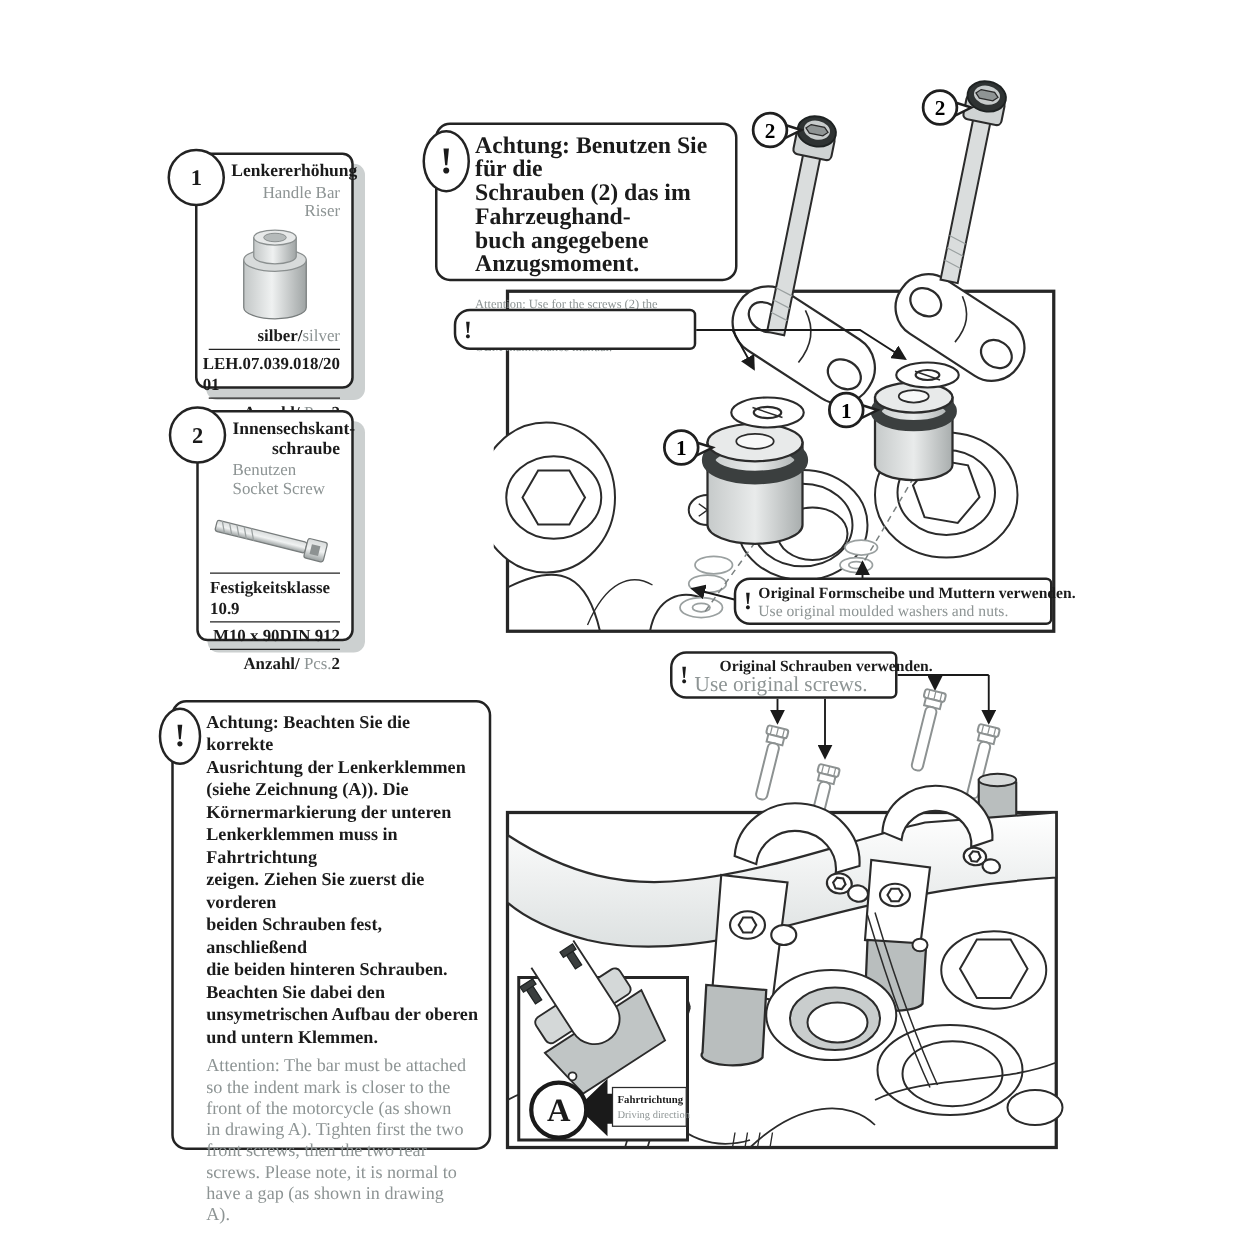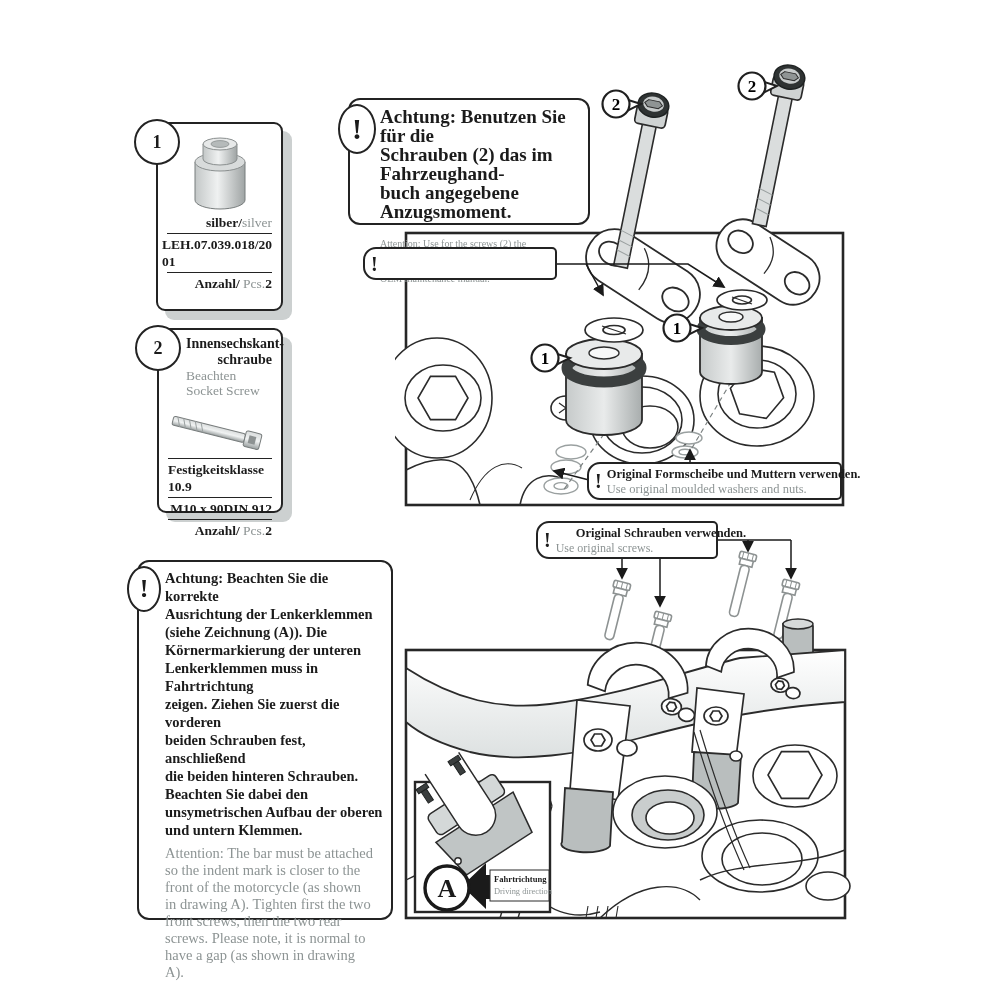--- a/index.html
+++ b/index.html
@@ -41,20 +41,24 @@
   .balloon-num{font-weight:bold;font-size:17px;}
 </style>
 </head>
 <body>
 
 <div id="page">
 
   <div class="part-box" style="left:156px;top:122px;width:127px;height:189px;">
     <div class="part-bubble">
       <span>1</span>
+    </div>
+    <div class="part-title">
+      <div class="de">Lenkererhöhung</div>
+      <div class="en">Handle Bar Riser</div>
     </div>
     <div class="part-img" style="height:84px;">
       <svg width="78" height="80" viewBox="0 0 78 80">
         <defs>
           <linearGradient id="cyl" x1="0" y1="0" x2="1" y2="0">
             <stop offset="0" stop-color="#c3c7c7"></stop>
               <stop offset="0.45" stop-color="#eff1f1"></stop>
               <stop offset="1" stop-color="#9fa4a4"></stop>
           </linearGradient>
         </defs>
@@ -81,21 +85,21 @@
     </div>
   </div>
 
   <div class="part-box" style="left:157px;top:328px;width:126px;height:185px;">
     <div class="part-bubble">
       <span>2</span>
     </div>
     <div class="part-title">
       <div class="de">Innensechskant-
 schraube</div>
-      <div class="en" style="text-align:left;">Beachten Socket Screw</div>
+      <div class="en" style="text-align:left;">Benutzen Socket Screw</div>
     </div>
     <div class="part-img" style="height:58px;">
       <svg width="104" height="54" viewBox="0 0 104 54">
         <defs>
           <linearGradient id="scr" x1="0" y1="0" x2="0" y2="1">
             <stop offset="0" stop-color="#d9dcdc"></stop>
               <stop offset="0.5" stop-color="#f0f2f2"></stop>
               <stop offset="1" stop-color="#9aa0a0"></stop>
           </linearGradient>
         </defs>
@@ -418,17 +422,17 @@
     <span>
       <div class="cd" style="font-size:12.5px;line-height:15px;">Original Formscheibe und Muttern verwenden.</div>
       <div class="ce" style="font-size:12.5px;line-height:14px;">Use original moulded washers and nuts.</div>
     </span>
   </div>
 
   <div class="callout" style="left:536px;top:521px;width:182px;height:38px;">
     <span class="mark">!</span>
     <span>
       <div class="cd" style="font-size:12.5px;line-height:15px;margin-left:20px;">Original Schrauben verwenden.</div>
-      <div class="ce" style="font-size:12px;line-height:14px;">Use original screws.</div>
+      <div class="ce" style="font-size:17px;line-height:14px;">Use original screws.</div>
     </span>
   </div>
 
 </div>
 
 </body></html>

